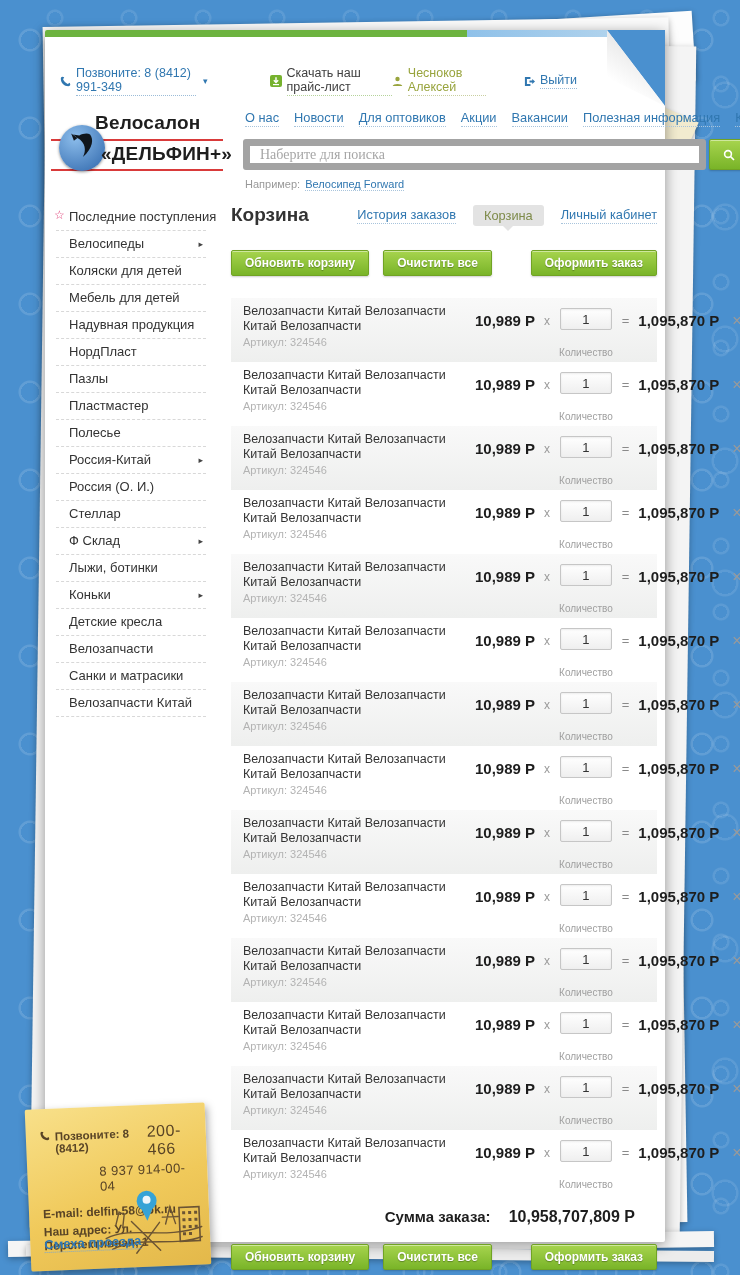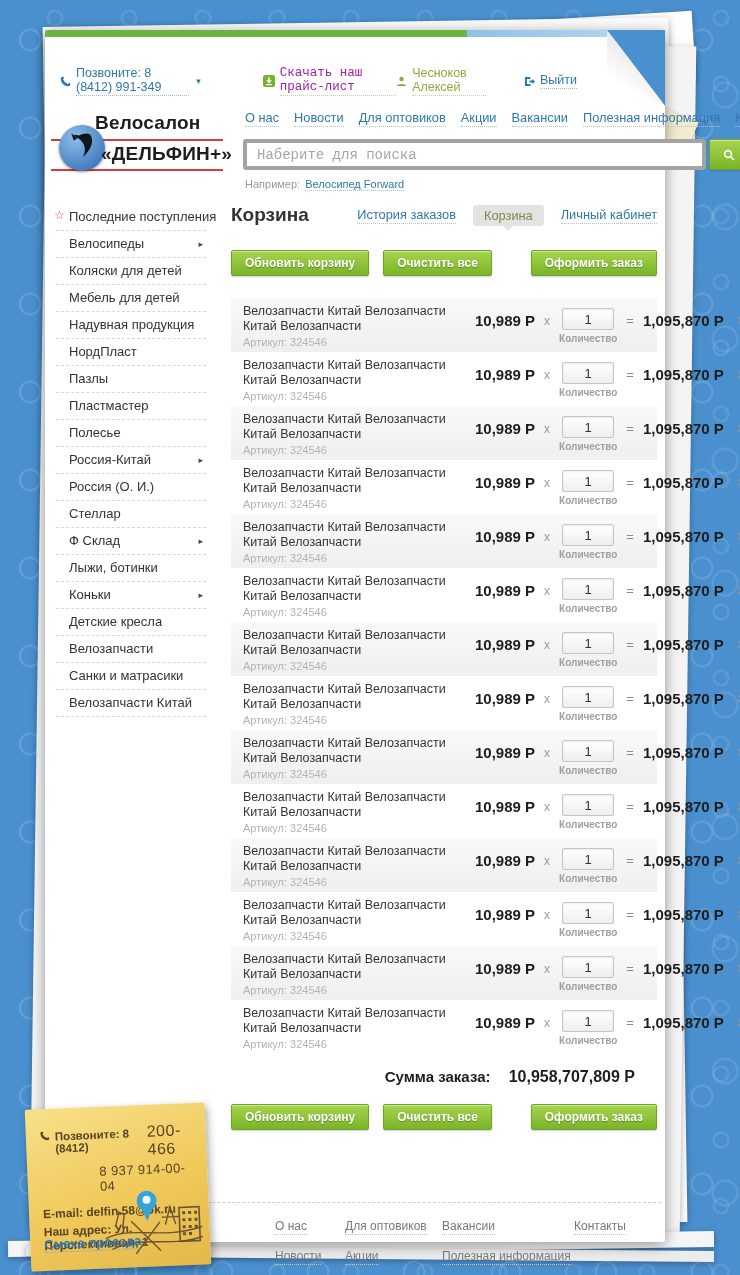--- a/index.html
+++ b/index.html
@@ -35,42 +35,42 @@
     clip-path:polygon(0 0,100% 0,100% 100%);}
   .curl-fold{position:absolute;top:0;right:0;width:58px;height:76px;
     background:linear-gradient(215deg,#bdbdbd 0%,#e9e9e9 35%,#ffffff 75%);
     clip-path:polygon(0 0,100% 100%,0 62%);filter:drop-shadow(-2px 2px 3px rgba(0,0,0,.28));}
   
   .topbar{display:flex;align-items:center;padding:29px 14px 0 15px;font-size:12.5px;}
   .tb-link{display:inline-flex;align-items:center;gap:5px;}
   .tb-phone{color:var(--link-blue);}
   .tb-phone .lbl{border-bottom:1px dotted #9bbcd8;padding-bottom:1px;}
   .tb-caret{font-size:9px;margin-left:2px;}
-  .tb-price{color:#a21caf;margin-left:62px;font-family:Liberation Mono, monospace;}
+  .tb-price{color:#404040;margin-left:62px;}
   .tb-price .lbl{border-bottom:1px dotted #b5d39a;padding-bottom:1px;}
   .tb-user{color:var(--olive);margin-left:auto;}
   .tb-user .lbl{border-bottom:1px dotted #c9cfa0;padding-bottom:1px;}
   .tb-logout{color:var(--link-blue);margin-left:38px;margin-right:74px;}
   .tb-logout .lbl{border-bottom:1px dotted #9bbcd8;padding-bottom:1px;}
   
   .header{display:flex;padding:12px 10px 0 12px;}
   .logo{position:relative;width:170px;height:76px;flex:none;}
   .logo-line{position:absolute;left:-6px;width:172px;height:2px;background:var(--logo-red);}
   .ll1{top:31px;}.ll2{top:61px;}
   .logo-circle{position:absolute;left:2px;top:17px;width:46px;height:46px;border-radius:50%;
     background:radial-gradient(circle at 35% 28%,#8cbdeb,#2e66ab);box-shadow:0 1px 3px rgba(0,0,0,.45);
     display:flex;align-items:center;justify-content:center;}
   .logo-t1{position:absolute;left:38px;top:4px;font-size:19px;font-weight:bold;color:#1e1e1e;letter-spacing:.2px;}
   .logo-t2{position:absolute;left:44px;top:35px;font-size:19px;font-weight:bold;color:#1e1e1e;letter-spacing:.2px;}
   .header-right{flex:1;margin-left:16px;}
   .nav{display:flex;gap:15px;margin:2px 0 12px 2px;font-size:12.8px;flex-wrap:nowrap;}
   .nav a{color:var(--link-blue);border-bottom:1px dotted #a8c4dc;padding-bottom:1px;white-space:nowrap;}
   .search-row{display:flex;align-items:stretch;}
-  .search-input{flex:1;height:31px;border:4px solid #a3a3a3;border-radius:3px;padding:0 10px;
-    font-size:14px;color:#0369a1;font-family:Liberation Mono, monospace;}
+  .search-input{flex:1;height:31px;border:7px solid #a3a3a3;border-radius:3px;padding:0 10px;
+    font-size:14px;color:#0369a1;font-family:Liberation Serif, serif;}
   .search-input::placeholder{color:#a6a6a6;}
   .btn{display:inline-flex;align-items:center;justify-content:center;gap:5px;padding:5px 13px;
     font-family:"Liberation Sans",sans-serif;font-size:12px;font-weight:bold;color:#fff;
     text-shadow:0 1px 1px rgba(0,0,0,.3);background:linear-gradient(var(--green-light),#79b428);
     border:1px solid #71a324;border-radius:2px;cursor:pointer;
     box-shadow:inset 0 1px 0 rgba(255,255,255,.45),0 1px 2px rgba(0,0,0,.2);}
   .search-btn{margin-left:3px;height:31px;}
   .example-row{margin:8px 0 0 2px;font-size:11px;color:#999;}
   .example-row a{color:var(--link-blue);border-bottom:1px dotted #a8c4dc;margin-left:5px;}
   
@@ -99,21 +99,21 @@
   .r-left{width:232px;flex:none;}
   .r-title{display:block;font-size:12.5px;line-height:1.2;color:#333;}
   .r-sku{font-size:11px;color:#b3b3b3;margin-top:2px;}
   .r-right{flex:1;display:flex;justify-content:flex-end;align-items:flex-start;gap:9px;padding-top:8px;}
   .r-price,.r-total{font-size:15px;font-weight:bold;color:#1d1d1d;white-space:nowrap;text-align:right;}
   .r-x{color:#9a9a9a;font-size:12px;margin-top:2px;}
   .r-qtywrap{display:flex;flex-direction:column;align-items:center;margin-top:-4px;}
   .r-qty{width:52px;height:22px;text-align:center;border:1px solid #c6c6c6;border-radius:2px;
     background:linear-gradient(#fff,#efefef);font-size:13px;color:#333;font-family:"Liberation Sans",sans-serif;
     box-shadow:inset 0 1px 2px rgba(0,0,0,.08);}
-  .r-qlabel{font-size:10px;color:#9f9f9f;margin-top:3px;font-weight:bold;}
+  .r-qlabel{font-size:10px;color:#9f9f9f;margin-top:17px;}
   .r-eq{color:#8a8a8a;font-size:13px;margin-top:1px;}
   .r-remove{color:#9a9a9a;font-size:16px;line-height:1;margin-left:4px;margin-top:1px;cursor:pointer;}
   .sum-row{text-align:right;padding-right:22px;margin-top:14px;font-weight:bold;color:#1d1d1d;font-size:15px;}
   .sum-value{margin-left:14px;font-size:16px;}
   
   .footer{margin:72px 4px 0 12px;border-top:1px dashed #cfcfcf;padding:16px 0 0 218px;}
   .f-grid{display:grid;grid-template-columns:70px 97px 132px auto;row-gap:14px;column-gap:0;font-size:12px;}
   .f-link{color:#787878;border-bottom:1px dotted #c4c4c4;padding-bottom:1px;justify-self:start;white-space:nowrap;}
   
   .note{position:absolute;left:28px;top:1106px;width:180px;height:162px;z-index:6;

